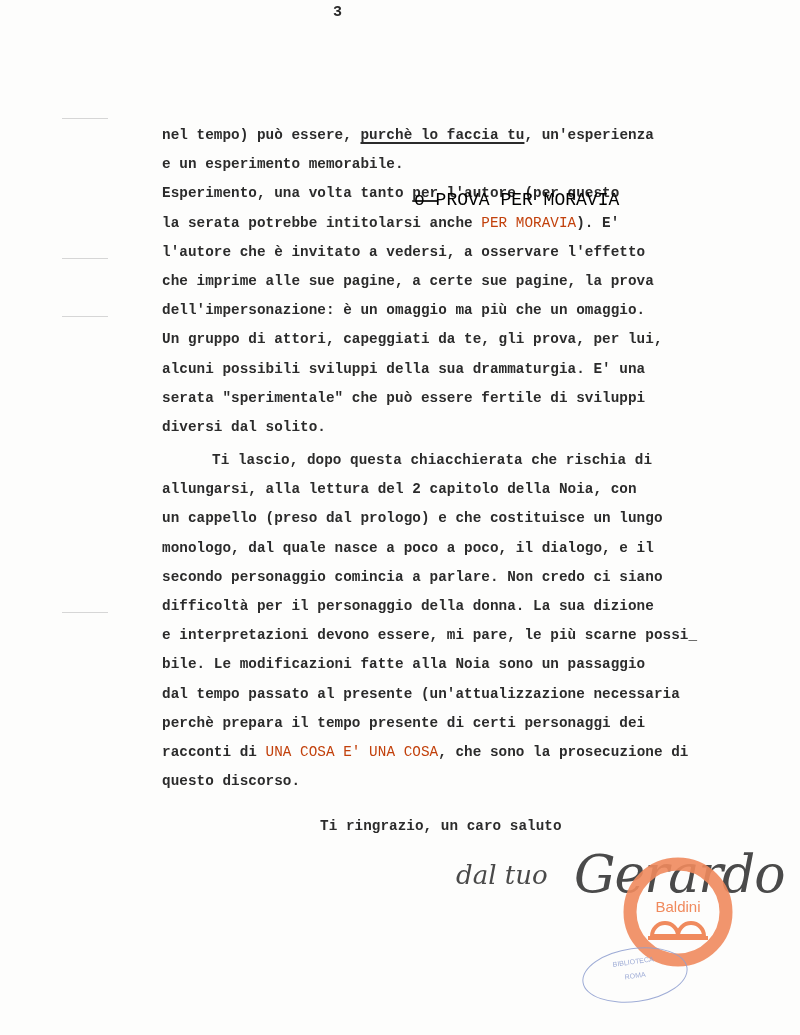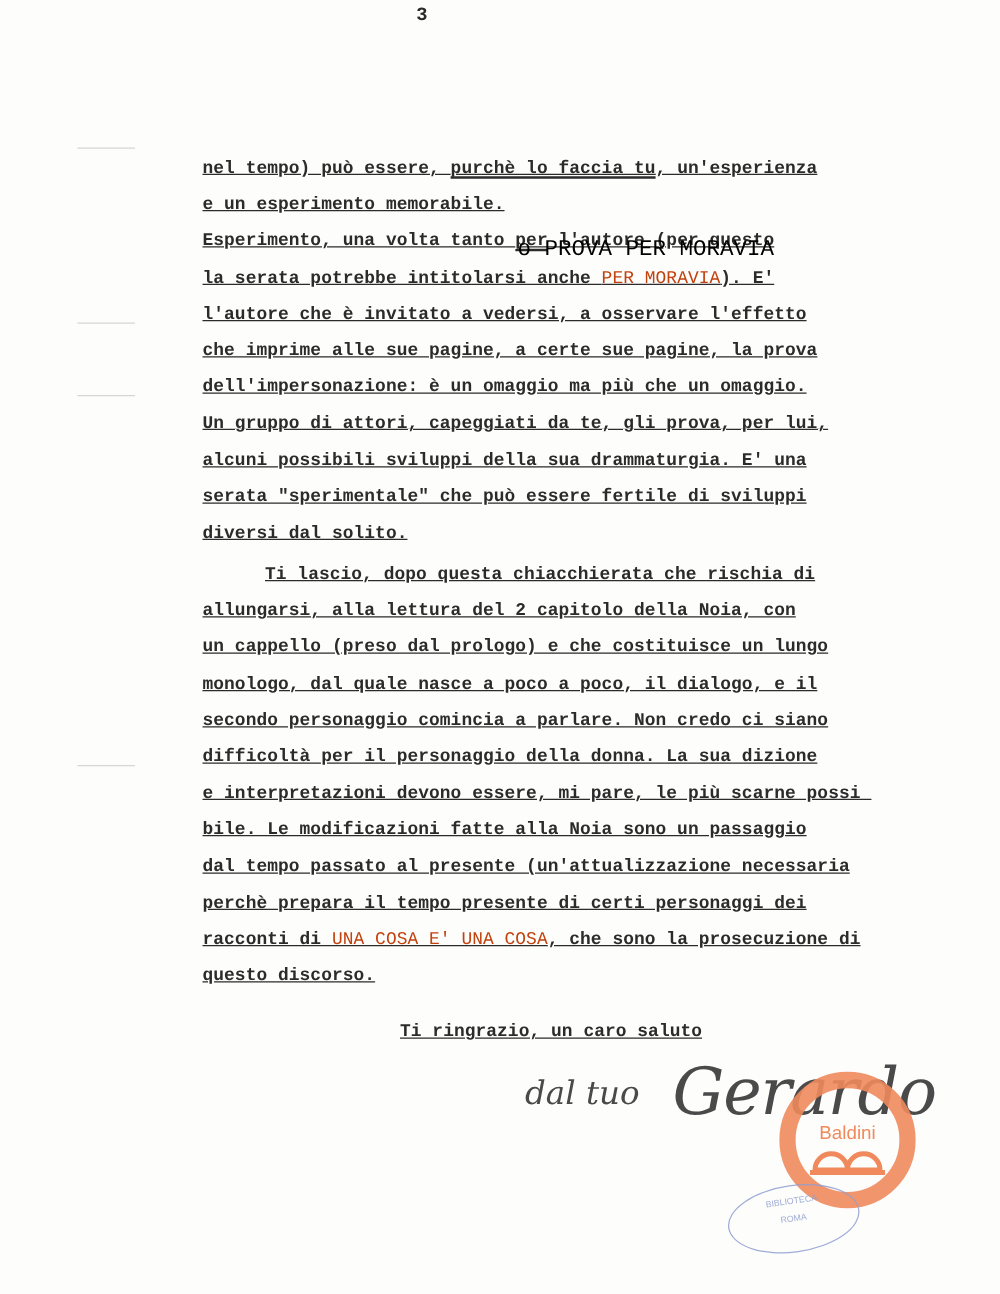--- a/index.html
+++ b/index.html
@@ -9,36 +9,36 @@
   }
   .page-num {
     position: absolute; left: 333px; top: 4px; font-size: 15px; font-weight: bold; color: #2a2a2a;
   }
   .margin-mark {
     position: absolute; left: 62px; width: 46px; height: 1px; background: #d6d6d6;
   }
   .typed {
     position: absolute; left: 162px; top: 121px; width: 620px;
     font-size: 14.3px; line-height: 29.2px; color: #2b2b2b; font-weight: bold;
-    letter-spacing: 0.05px; white-space: pre; text-decoration: underline;
+    letter-spacing: 0.05px; white-space: pre;
   }
   .line { display: block; height: 29.2px; }
   .u { text-decoration: underline; text-decoration-thickness: 1.5px; text-underline-offset: 3px; }
   .caps { font-weight: normal; color: #c2410c; }
   .interline {
     position: absolute; left: 414px; top: 190px; font-size: 18px; font-weight: normal; color: #000000;
     font-family: Liberation Mono, monospace; white-space: pre;
   }
   .indent { padding-left: 50px; }
   .closing { padding-left: 158px; margin-top: 16px; }
   .signature {
     position: absolute; left: 420px; top: 848px; width: 300px; height: 110px;
   }
   .sig-text {
-    position: absolute; font-family: "DejaVu Serif", serif; font-style: italic; color: #4a4a4a;
+    position: absolute; font-family: "DejaVu Serif", serif; font-style: italic; color: #4a4a4a; margin-left: 36px;
   }
   .logo {
     position: absolute; left: 622px; top: 856px; width: 112px; height: 112px;
   }
   .logo-label {
     position: absolute; left: 0; right: 0; top: 42px; text-align: center;
     font-family: "Liberation Sans", sans-serif; font-size: 15px; color: #f08a5d;
   }
   .stamp {
     position: absolute; left: 582px; top: 948px; width: 104px; height: 52px;

